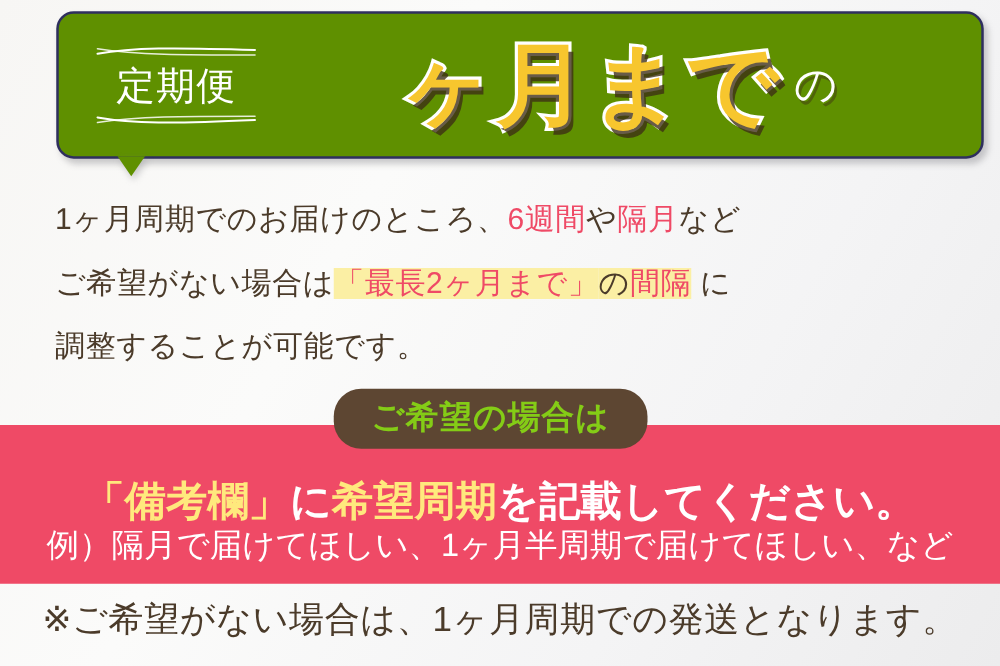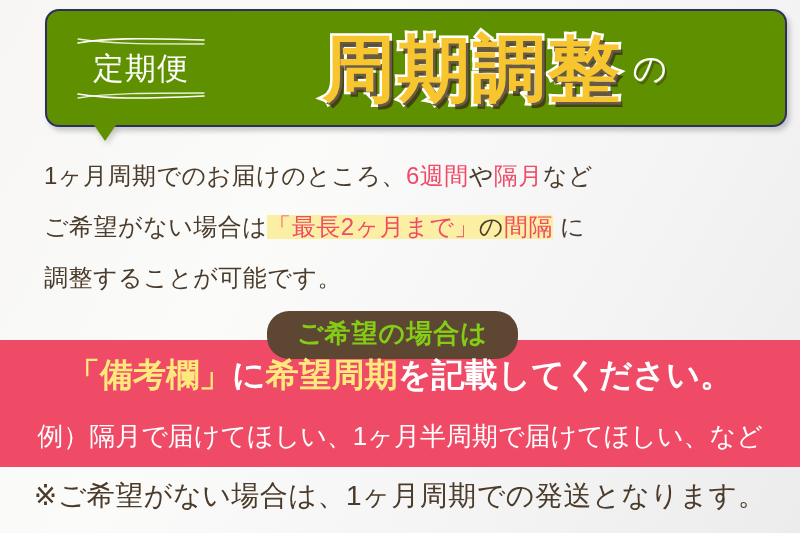--- a/index.html
+++ b/index.html
@@ -144,21 +144,21 @@
     border-radius:22px;
     color:#84cc16;
     font-size:26px;
     font-weight:bold;
     letter-spacing:1px;
     white-space:nowrap;
     line-height:1.25;
     z-index:3;
   }
   .band-line1{
-    position:absolute;left:0;top:354px;width:800px;
+    position:absolute;left:0;top:380px;width:800px;
     text-align:center;
     font-size:33px;
     font-weight:bold;
     letter-spacing:0px;
     line-height:1.25;
     color:#ffffff;
     white-space:nowrap;
     z-index:3;
   }
   .yellow{color:#ffe97d;}
@@ -202,21 +202,21 @@
           <path d="M2 2 C 34 7, 70 7, 128 7" stroke="#ffffff" stroke-width="1.3" fill="none" stroke-linecap="round" opacity="0.85"></path>
         </svg>
         <span class="label">定期便</span>
         <svg class="wave" viewBox="0 0 130 9">
           <path d="M2 3 C 30 8, 62 8, 128 5" stroke="#ffffff" stroke-width="1.6" fill="none" stroke-linecap="round"></path>
           <path d="M2 7 C 34 2, 70 2, 128 2" stroke="#ffffff" stroke-width="1.3" fill="none" stroke-linecap="round" opacity="0.85"></path>
         </svg>
       </div>
 
       <div class="main-word">
-        <span class="kanji">周期調整</span>
+        <span class="kanji">ヶ月まで</span>
         <span class="no">の</span>
       </div>
 
 
     </div>
   </div>
 
   <div class="body-text">
     <span class="ln"><span>1ヶ月周期でのお届けのところ、</span><span class="pink">6週間</span><span>や</span><span class="pink">隔月</span><span>など</span></span>
     <span class="ln"><span>ご希望がない場合は</span><span class="hl">「最長2ヶ月まで」</span><span class="hl-dark">の</span><span class="hl">間隔</span><span> に</span></span>

